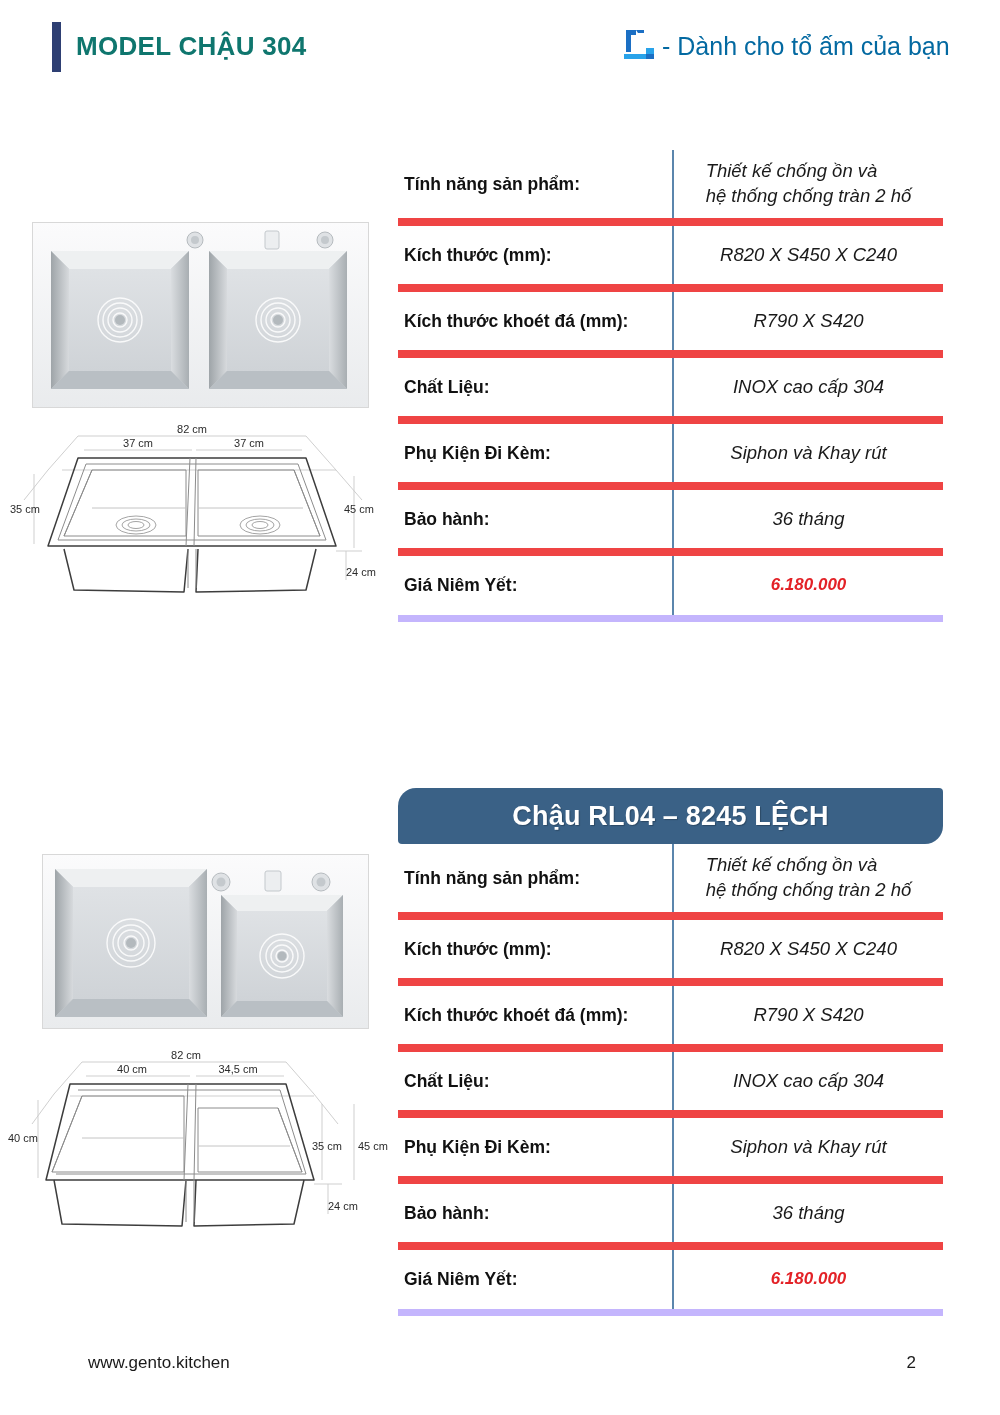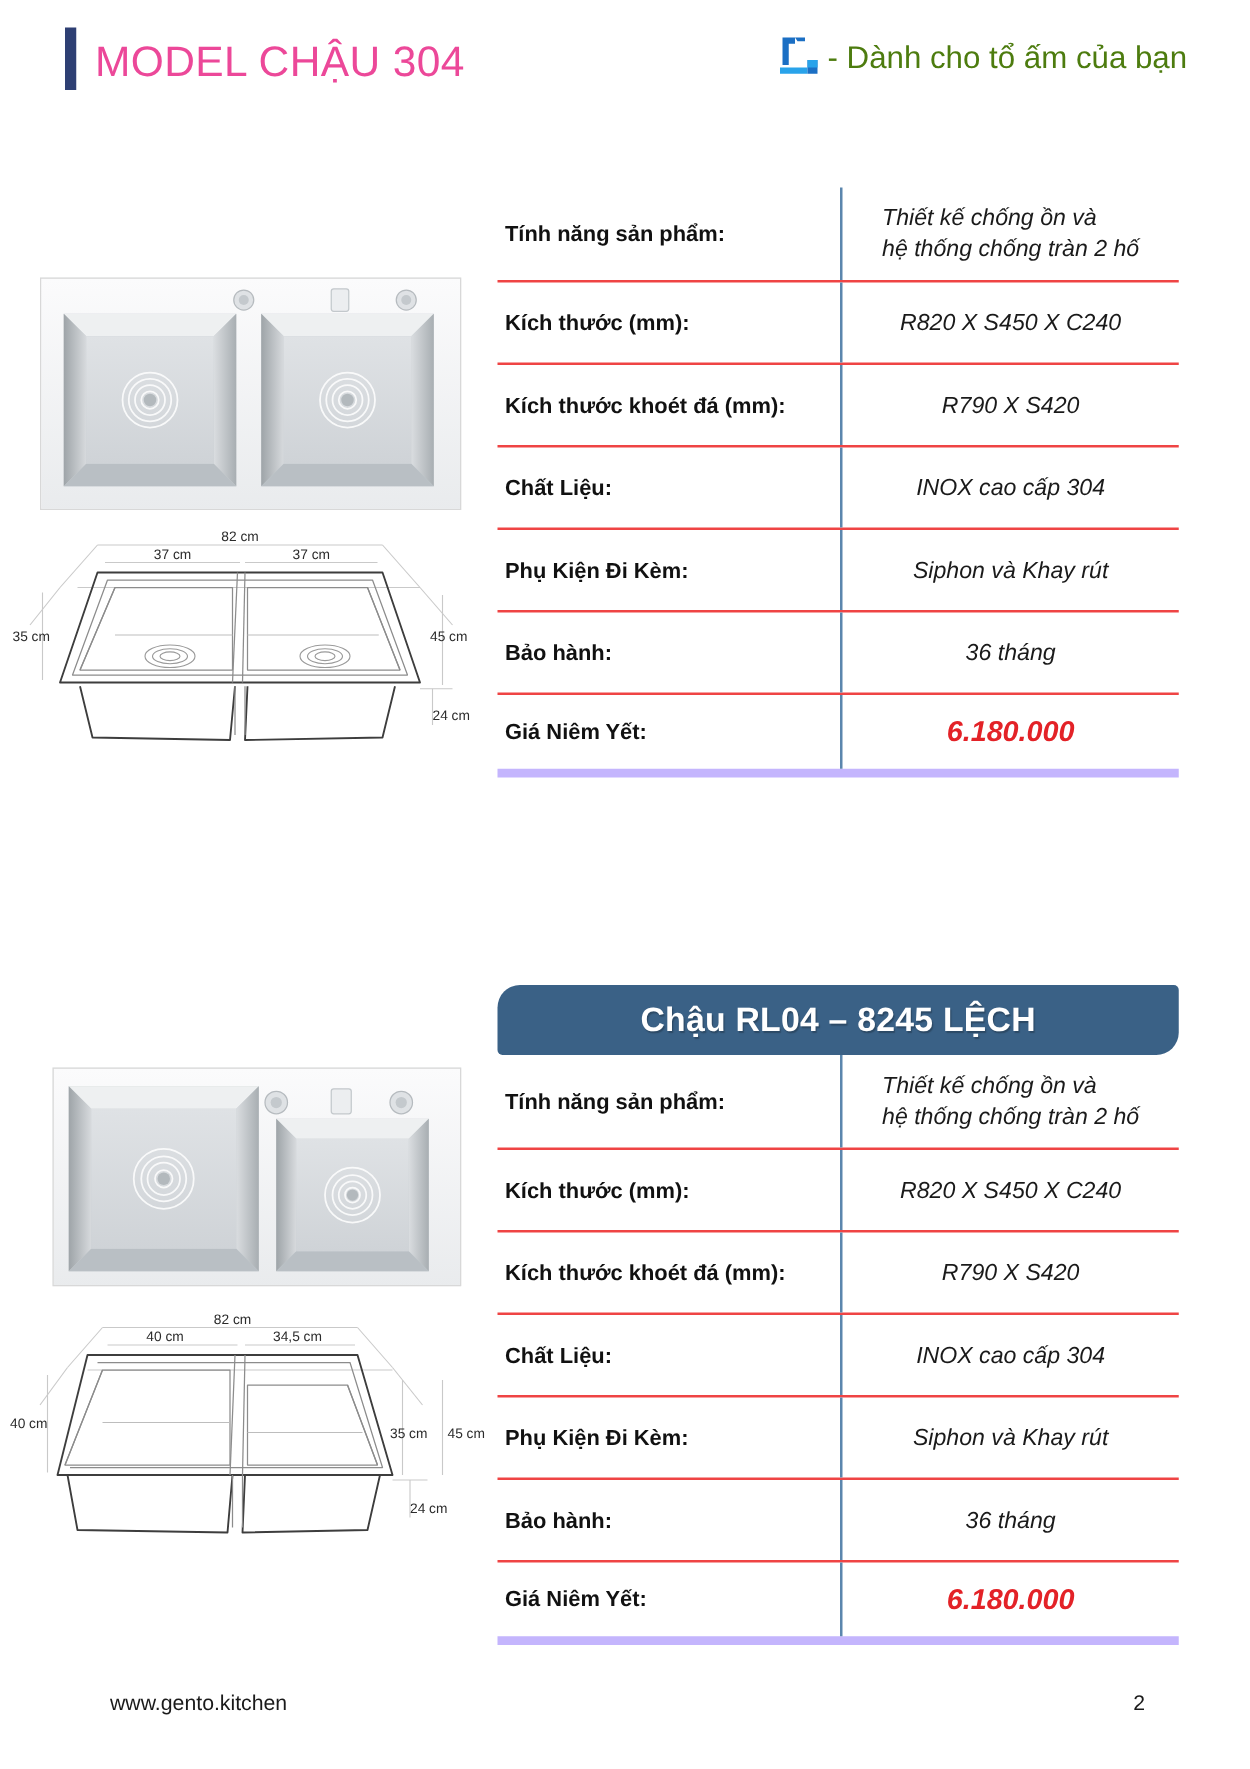--- a/index.html
+++ b/index.html
@@ -21,37 +21,37 @@
   }
   .header-accent-bar {
     position: absolute;
     left: 52px; top: 22px;
     width: 9px; height: 50px;
     background: #2e3f73;
   }
   .header-title {
     position: absolute;
     left: 76px; top: 31px;
-    font-size: 34px;
+    font-size: 26px;
     letter-spacing: 0.3px;
-    color: #ec4899;
-    font-weight: 400;
+    color: #0f766e;
+    font-weight: 700;
     white-space: nowrap;
   }
   .header-right {
     position: absolute;
     left: 622px; top: 28px;
     display: flex;
     align-items: center;
     gap: 6px;
   }
   .brand-logo { width: 34px; height: 36px; display: block; }
   .header-tagline {
     font-size: 25px;
-    color: #4d7c0f;
+    color: #0369a1;
     white-space: nowrap;
     font-weight: 400;
   }
 
   
   .product-block { position: absolute; left: 0; width: 1000px; }
   #block-1 { top: 150px; }
   #block-2 { top: 788px; }
 
   
@@ -91,21 +91,21 @@
     font-size: 27px;
     font-weight: bold;
     letter-spacing: 0.2px;
     text-shadow: 1px 1px 1px rgba(0,0,0,0.25);
     white-space: nowrap;
   }
   .spec-rows { width: 100%; }
   .spec-row {
     display: flex;
     align-items: stretch;
-    border-bottom: 2px solid #ef4444;
+    border-bottom: 8px solid #ef4444;
     min-height: 66px;
   }
   .spec-row:first-child { border-top: none; }
   .spec-label {
     width: 274px;
     flex: 0 0 274px;
     display: flex;
     align-items: center;
     font-size: 17.5px;
     font-weight: bold;
@@ -121,21 +121,21 @@
     text-align: left;
     font-size: 18.5px;
     color: #1a1a1a;
     line-height: 1.35;
     padding: 6px 10px;
     font-style: italic;
   }
   .spec-value.price {
     color: #e32227;
     font-weight: bold;
-    font-size: 23px;
+    font-size: 17px;
   }
   .spec-row.tall { min-height: 76px; }
   .spec-row.last { border-bottom: 7px solid #c4b5fd; }
 
   
   .page-footer {
     position: absolute;
     left: 0; bottom: 0;
     width: 1000px; height: 80px; text-align: right;
   }

